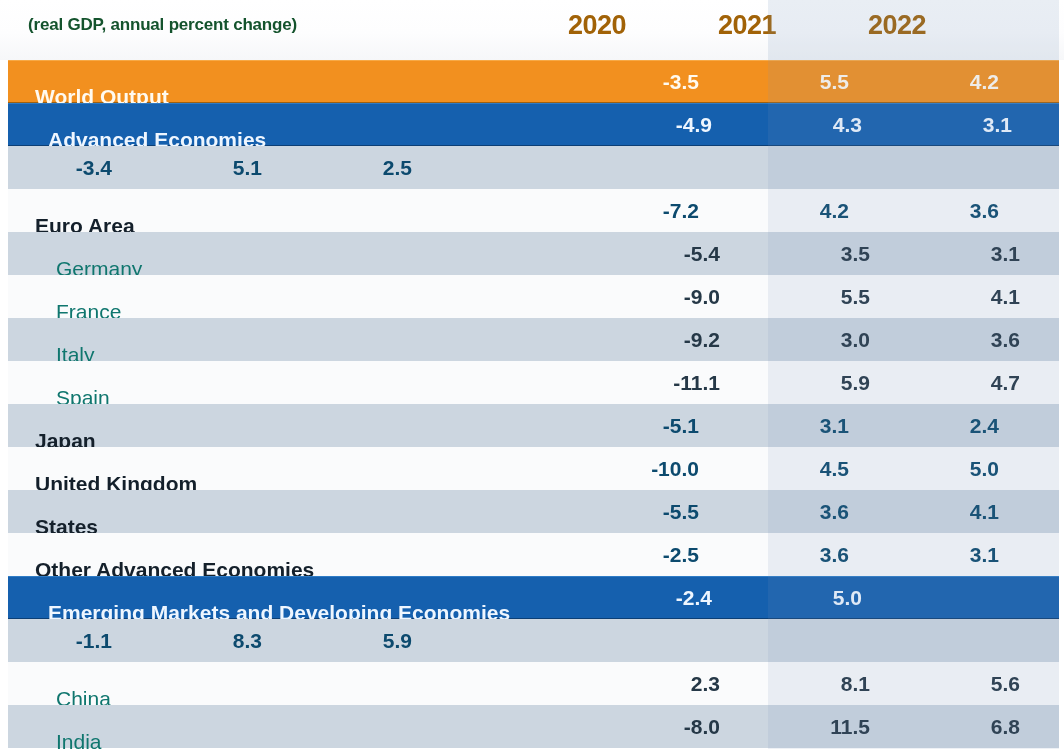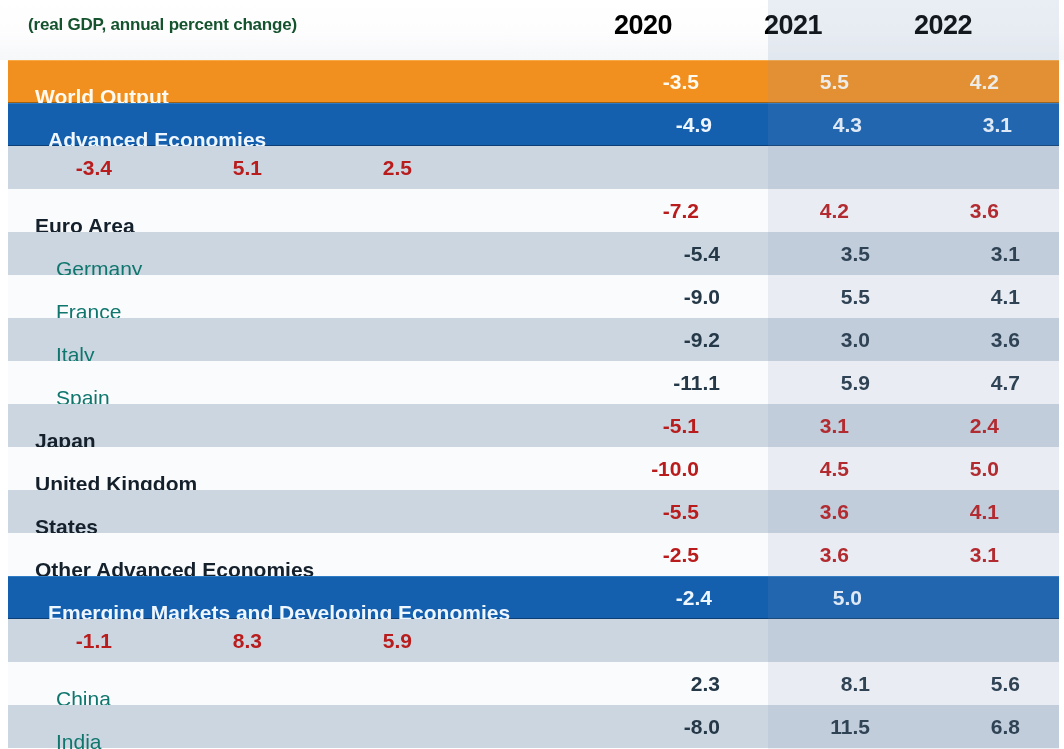--- a/index.html
+++ b/index.html
@@ -62,22 +62,22 @@
     font-size: 17px;
     font-weight: bold;
     color: #14532d;
     letter-spacing: -0.2px;
   }
   .thead .yr {
     position: absolute;
     top: 10px;
     font-size: 27px;
     font-weight: bold;
-    color: #000000;
-    text-align: center;
+    color: #a16207;
+    text-align: left;
     letter-spacing: -0.5px;
   }
   .thead .yr.y0 { left: 568px; width: 150px; }
   .thead .yr.y1 { left: 718px; width: 150px; }
   .thead .yr.y2 { left: 868px; width: 150px; }
 
   
   .tbody {
     position: relative;
     z-index: 2;
@@ -130,21 +130,21 @@
   }
   .row.section .label { padding-left: 40px; }
 
   .row.lvl1 .label {
     padding-left: 27px;
     font-weight: bold;
     color: #14202b;
   }
   .row.lvl1 .val {
     font-weight: bold;
-    color: #b91c1c;
+    color: #0c4a6e;
   }
 
   .row.lvl2 .label {
     padding-left: 48px;
     font-weight: normal;
     color: #0f766e;
   }
   .row.lvl2 .val {
     font-weight: bold;
     color: #253847;

